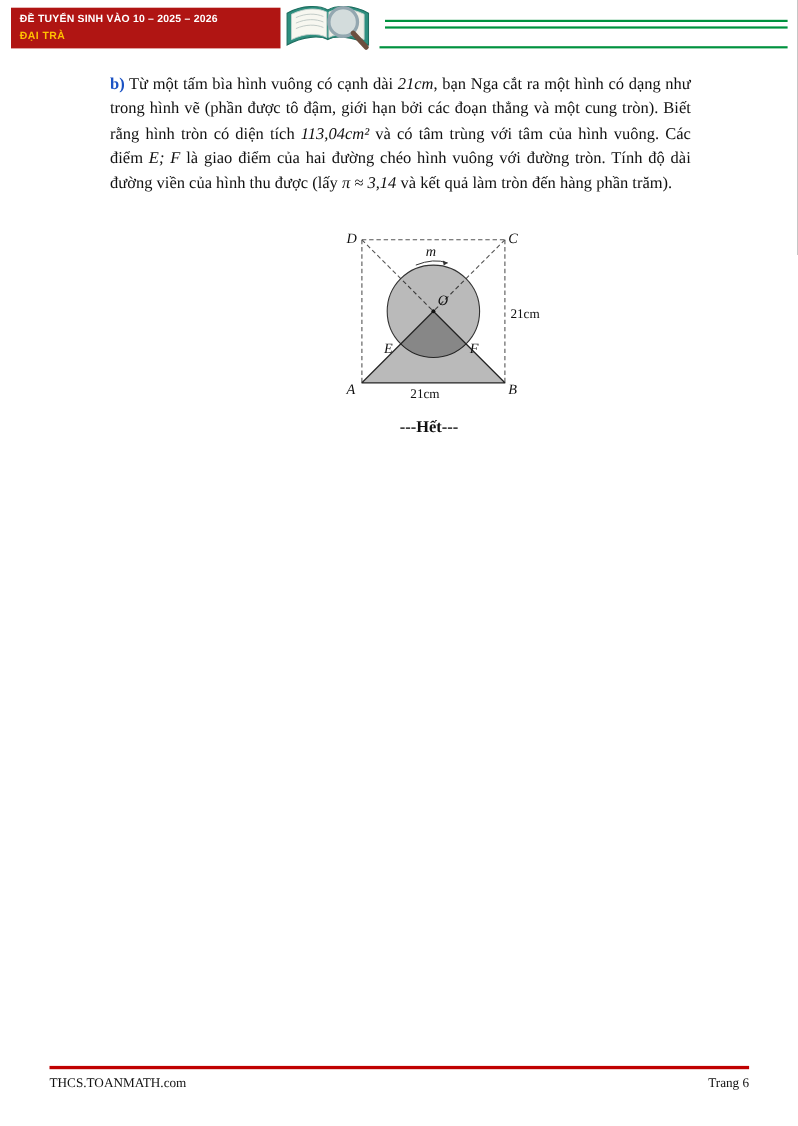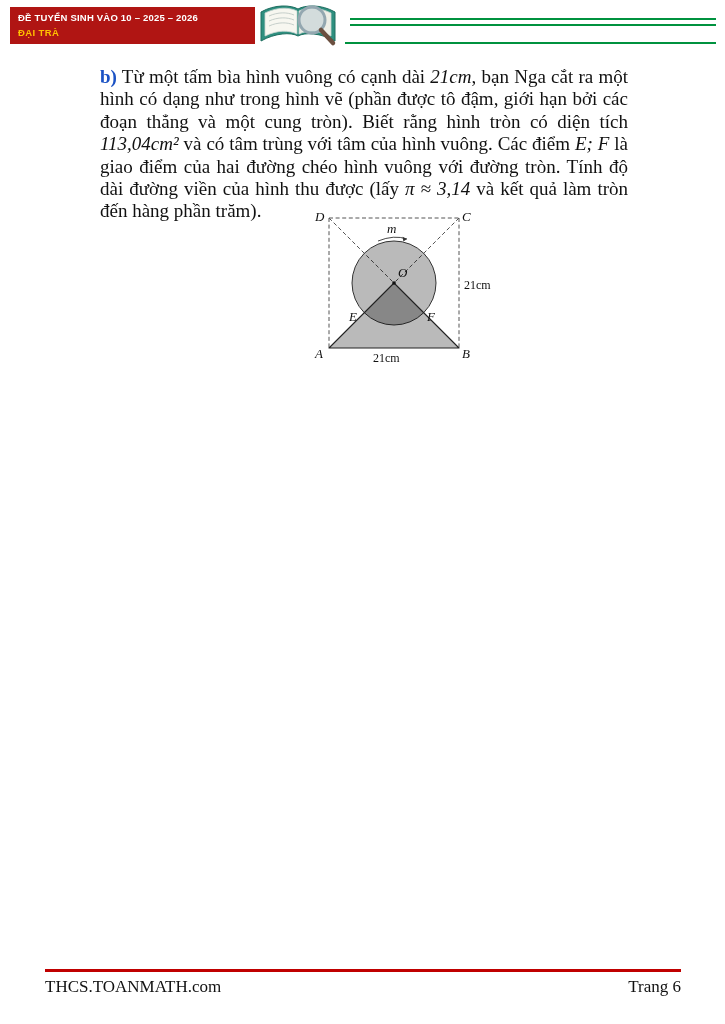--- a/index.html
+++ b/index.html
@@ -35,21 +35,21 @@
   .green-line {
     position: absolute; height: 2px; background: #00923f;
   }
   .gl-a { left: 350px; right: 9px; top: 18px; }
   .gl-b { left: 350px; right: 9px; top: 24px; }
   .gl-c { left: 345px; right: 9px; top: 42px; }
 
   
   .content {
     position: absolute; left: 100px; top: 66px; width: 528px;
-    font-size: 19px; line-height: 22.4px; text-align: justify;
+    font-size: 15px; line-height: 22.4px; text-align: justify;
   }
   .part-label { color: #1b52c4; font-weight: bold; }
   .math { font-style: italic; }
 
   
   .figure-wrap {
     position: absolute; left: 100px; top: 208px; width: 580px;
     display: flex; justify-content: center;
   }
   .fig-lbl { font-family: "Liberation Serif", serif; font-style: italic; font-size: 13px; fill:#111; }
@@ -62,21 +62,21 @@
   }
 
   
   .footer-rule {
     position: absolute; left: 45px; right: 44px; top: 969px;
     height: 2.5px; background: #c00000;
   }
   .footer-row {
     position: absolute; left: 45px; right: 44px; top: 977px;
     display: flex; justify-content: space-between;
-    font-size: 17px;
+    font-size: 12px;
   }
 </style>
 </head>
 <body>
 
 <div class="page">
 
   <div class="banner">
     <div class="banner-title">ĐỀ TUYỂN SINH VÀO 10 – 2025 – 2026</div>
     <div class="banner-sub">ĐẠI TRÀ</div>
@@ -128,20 +128,21 @@
       <text class="fig-lbl" x="89" y="69">O</text>
       <text class="fig-lbl" x="40" y="113">E</text>
       <text class="fig-lbl" x="118" y="113">F</text>
       <text class="fig-lbl" x="78" y="25">m</text>
 
       <text class="fig-dim" x="155" y="81">21cm</text>
       <text class="fig-dim" x="64" y="154">21cm</text>
     </svg>
   </div>
 
+  <div class="end-marker">---Hết---</div>
 
   <div class="footer-rule"></div>
   <div class="footer-row">
     <span>THCS.TOANMATH.com</span>
     <span>Trang 6</span>
   </div>
 
 </div>
 
 </body></html>

